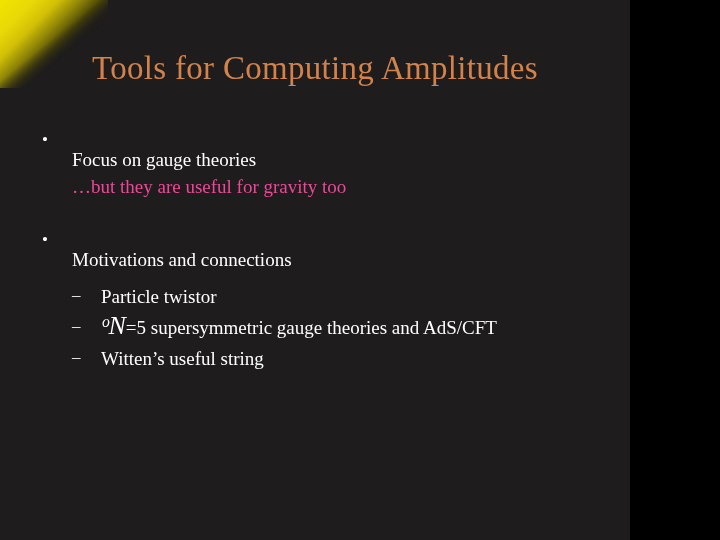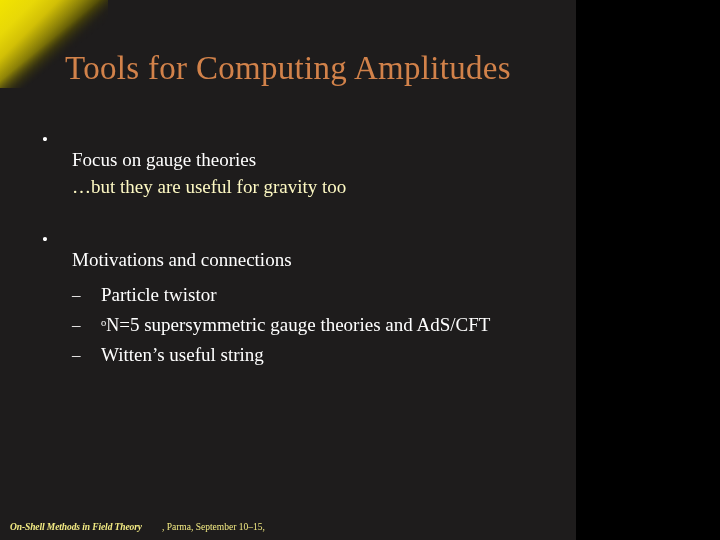--- a/index.html
+++ b/index.html
@@ -2,21 +2,21 @@
 <html><head>
 <meta charset="utf-8">
 <style>
   html, body {
     margin: 0;
     padding: 0;
     background: #000;
   }
   #slide {
     position: relative;
-    width: 576px;
+    width: 630px;
     height: 540px;
     background: #1e1c1c;
     overflow: hidden;
     font-family: "Liberation Serif", "DejaVu Serif", serif;
   }
 
   
   #corner-wedge {
     position: absolute;
     left: 0;
@@ -80,21 +80,21 @@
     font-size: 17px;
     line-height: 27px;
     color: #ffffff;
   }
   .bullet-text {
     flex: 1 1 auto;
     margin-top: 20px;
   }
   .bullet-subline {
     margin-left: 36px;
-    color: #fef9c3;
+    color: #ec4899;
     font-size: 19px;
     line-height: 27px;
   }
 
   .sub-list {
     margin-top: 7px;
     margin-left: 36px;
   }
   .sub-row {
     display: flex;
@@ -108,21 +108,22 @@
     width: 29px;
     color: #ffffff;
     font-size: 17px;
     line-height: 29px;
   }
   .sub-text {
     flex: 1 1 auto;
   }
   .mathcal {
     font-family: "Liberation Serif", "DejaVu Serif", serif;
-    font-size: 18px;
+    font-style: italic;
+    font-size: 26px;
   }
 
   
   #footer {
     position: absolute;
     left: 10px;
     bottom: 6px;
     width: 700px;
     color: #f4ec84;
     font-size: 9.5px;
@@ -185,18 +186,15 @@
           <span class="sub-marker">–</span>
           <span class="sub-text"><span class="mathcal"></span><span>Witten’s useful string</span></span>
         </div>
 
       </div>
     </div>
 
   </div>
 
   <div id="footer">
-    <div id="footer-line1">
-      <span id="footer-venue">On-Shell Methods in Field Theory</span><span id="footer-details">, Parma, September 10–15,</span>
-    </div>
   </div>
 
 </div>
 
 </body></html>

